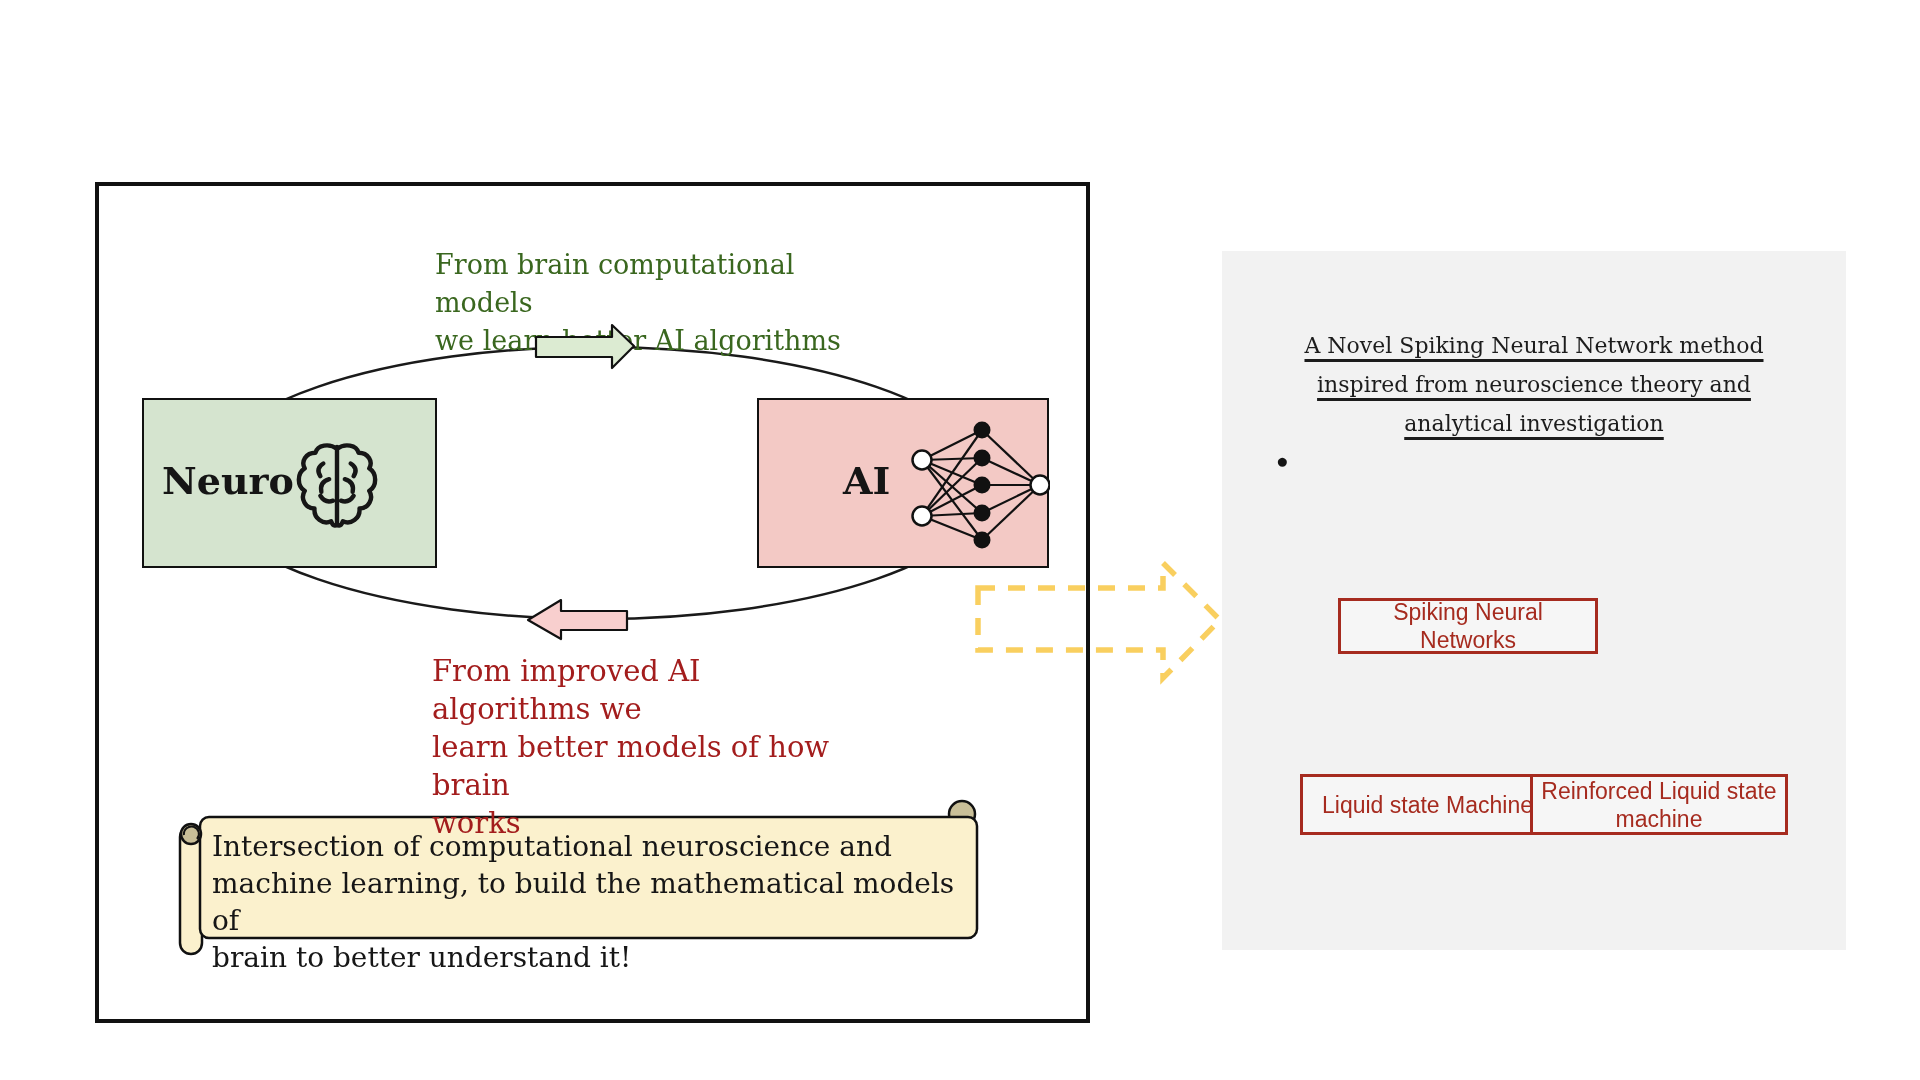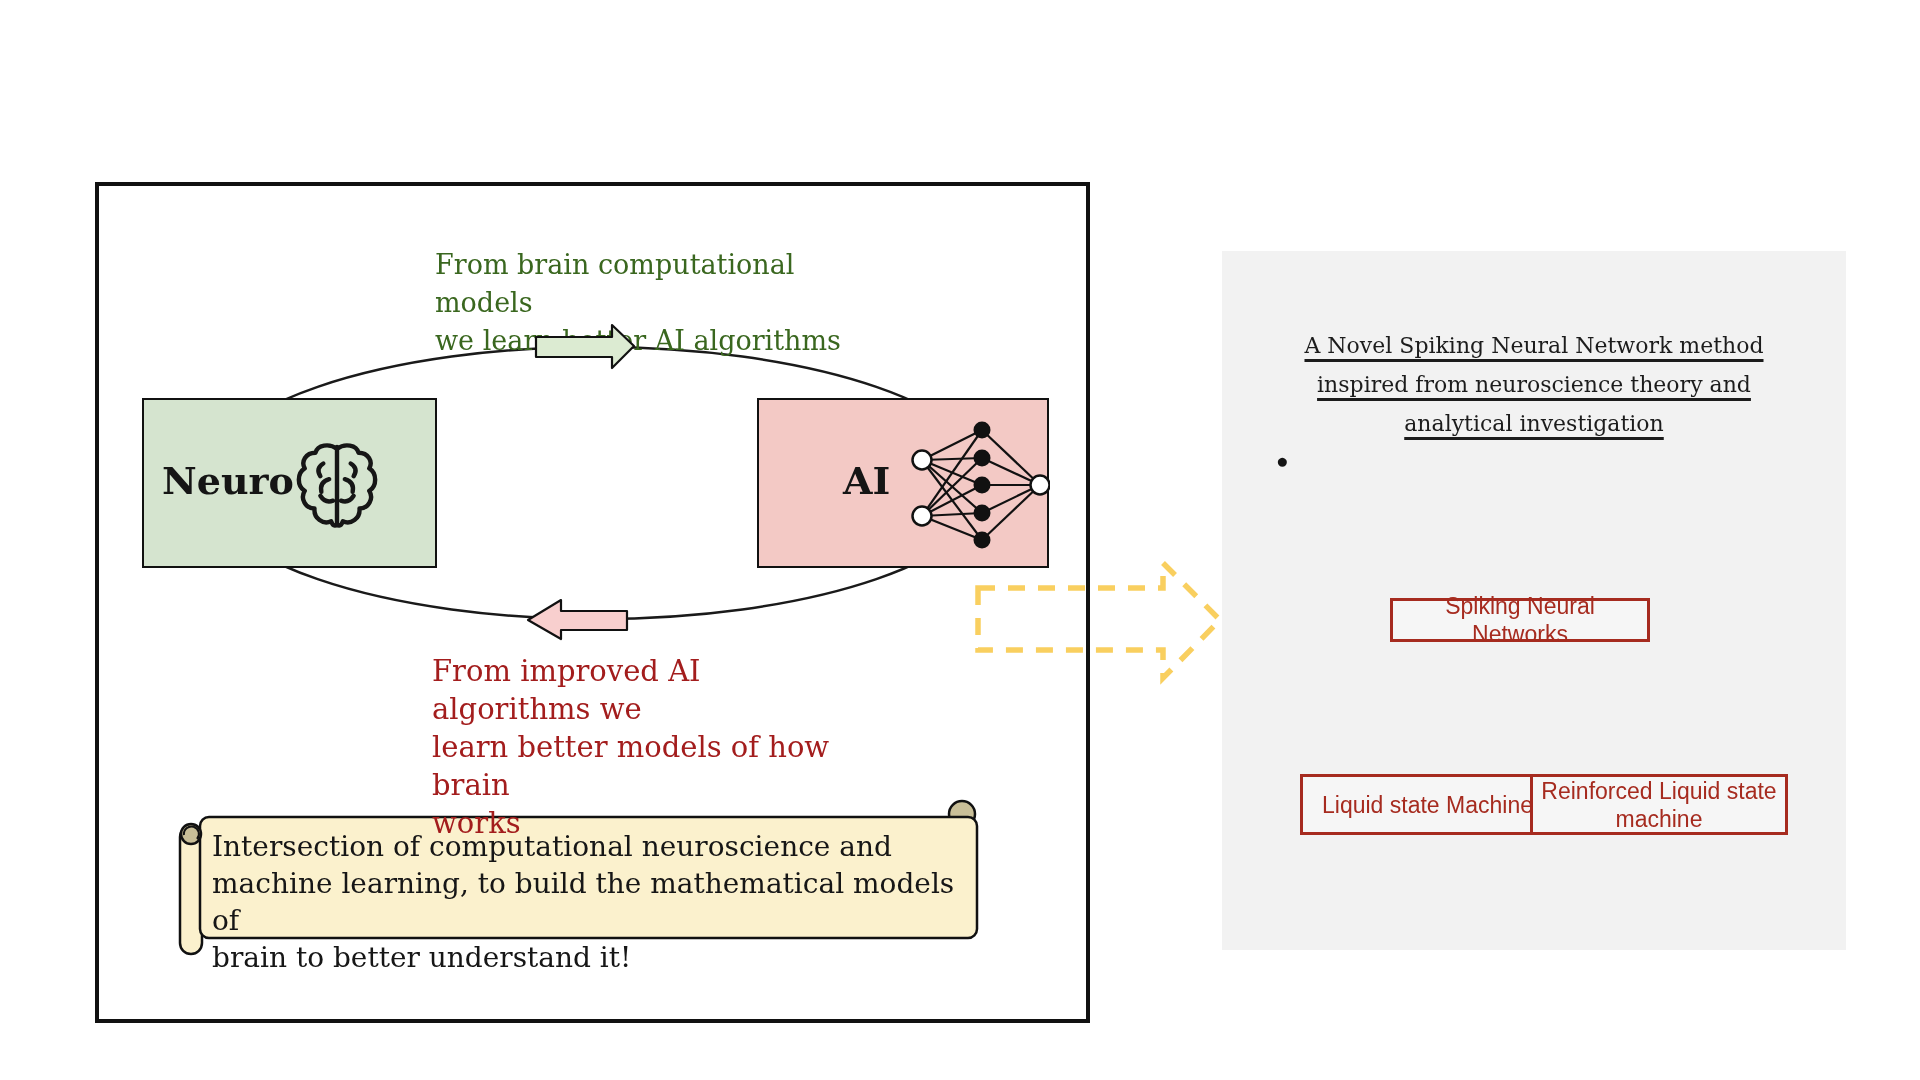--- a/index.html
+++ b/index.html
@@ -33,21 +33,21 @@
   .panel{left:1222px;top:251px;width:624px;height:699px;background:#f2f2f2;}
   .panel-title{left:1238px;top:310px;width:592px;text-align:center;font-size:22px;line-height:39px;
                text-decoration:underline;text-underline-offset:6px;text-decoration-thickness:2.5px;color:#1c1c1c;margin-top:16px;}
   .bullet-dot{left:1276px;top:449px;font-size:21px;color:#151515;font-family:"Liberation Sans",sans-serif;}
   .bullet-text{left:1340px;top:442px;width:500px;font-size:27px;line-height:37px;color:#1c1c1c;}
 
   
   .flow-box{box-sizing:border-box;border:3px solid #a62b1f;background:#f6f6f6;color:#a62b1f;
             font-family:"Liberation Sans",sans-serif;font-size:23px;line-height:28px;
             display:flex;align-items:center;justify-content:center;text-align:center;}
-  .flow-root{left:1390px;top:598px;width:260px;height:44px;}
+  .flow-root{left:1338px;top:598px;width:260px;height:56px;}
   .flow-child-1{left:1252px;top:774px;width:255px;height:61px;margin-left:48px;}
   .flow-child-2{left:1530px;top:774px;width:258px;height:61px;}
 </style>
 </head>
 <body>
 
 <div class="stage">
 
   <div class="abs outer-box"></div>
 

